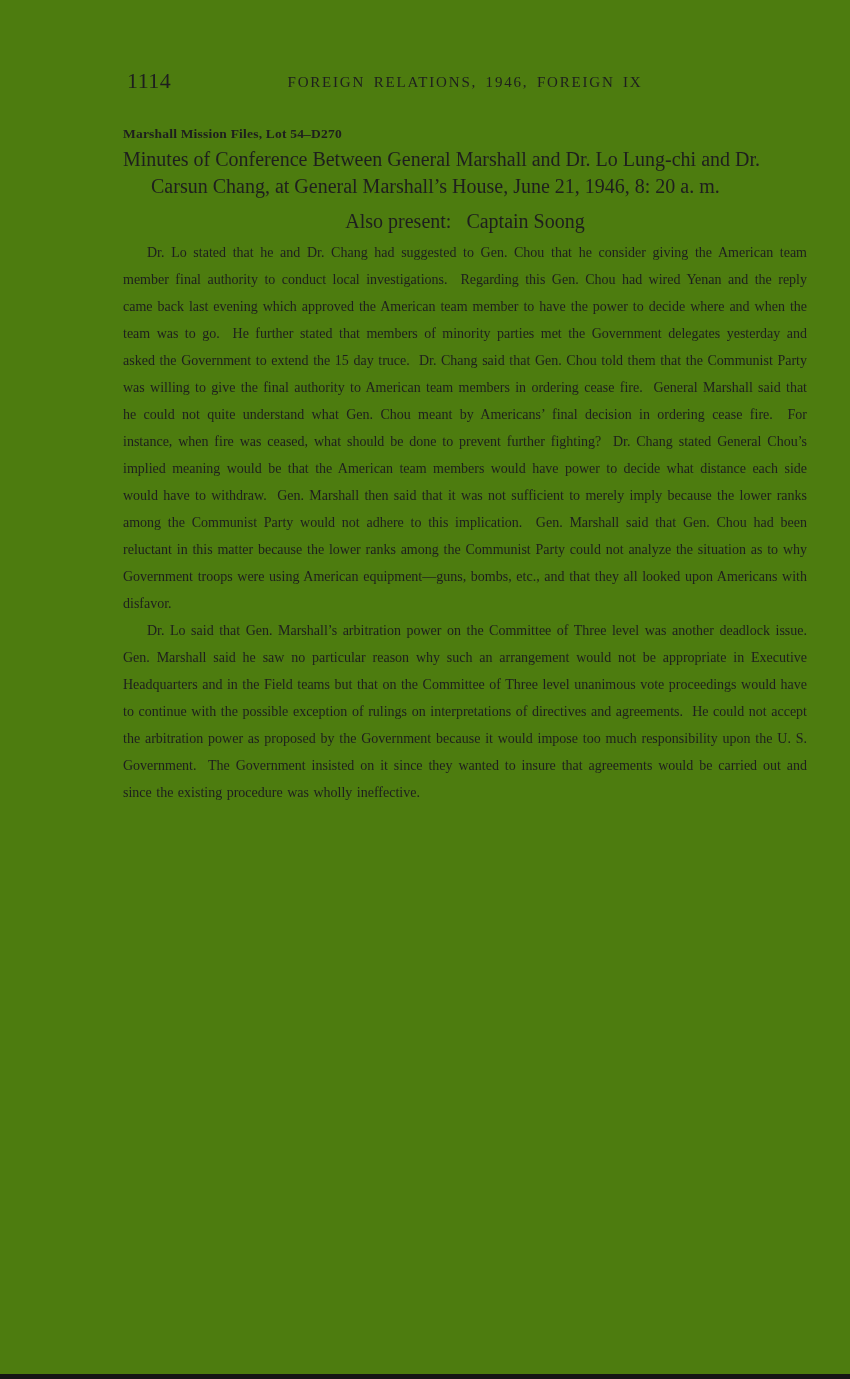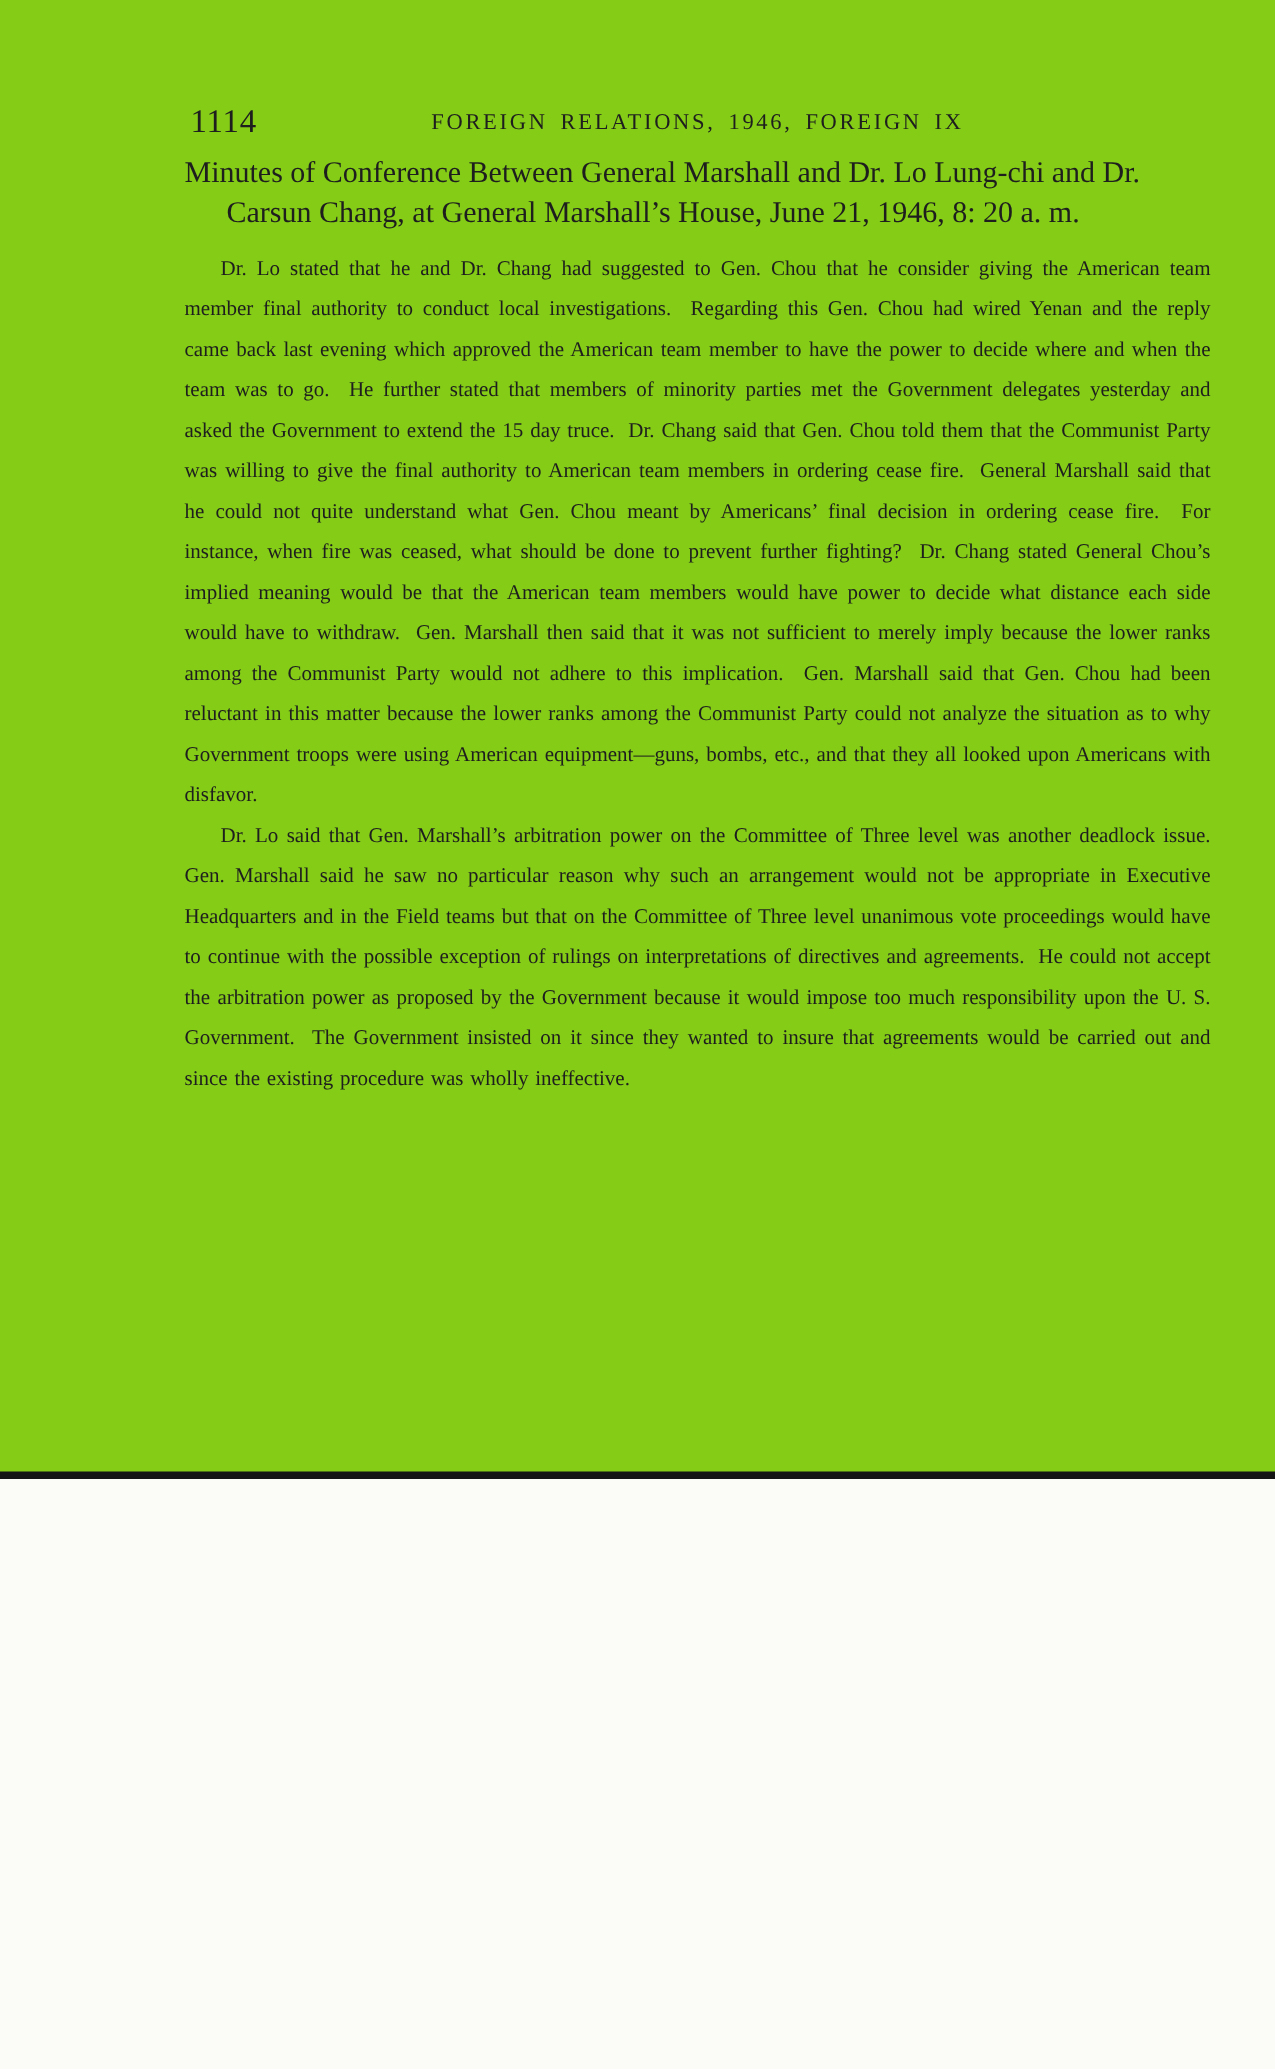--- a/index.html
+++ b/index.html
@@ -5,22 +5,22 @@
   * { box-sizing: border-box; }
   html, body { margin: 0; padding: 0; }
   body {
     width: 850px;
     background: #fbfbf8;
     font-family: "Liberation Serif", "DejaVu Serif", serif;
   }
   .page {
     position: relative;
     width: 850px;
-    height: 986px;
-    background: #84cc16;
+    height: 1379px;
+    background: #4d7c0f;
     color: #1e1e1e;
     overflow: hidden;
   }
   .inner {
     position: absolute;
     left: 123px;
     top: 70px;
     width: 684px;
   }
   .running-head {
@@ -83,23 +83,25 @@
 <body>
 
 <div class="page">
   <div class="inner">
 
     <header class="running-head">
       <span class="page-number">1114</span>
       <span class="header-title">FOREIGN RELATIONS, 1946, FOREIGN IX</span>
     </header>
 
+    <p class="source-note">Marshall Mission Files, Lot 54–D270</p>
 
     <p class="doc-title">Minutes of Conference Between General Marshall and Dr. Lo Lung-chi and Dr. Carsun Chang, at General Marshall’s House, June 21, 1946, 8: 20 a. m.</p>
 
+    <p class="present-line">Also present:   Captain Soong</p>
 
     <p class="body-para">Dr. Lo stated that he and Dr. Chang had suggested to Gen. Chou that he consider giving the American team member final authority to conduct local investigations.  Regarding this Gen. Chou had wired Yenan and the reply came back last evening which approved the American team member to have the power to decide where and when the team was to go.  He further stated that members of minority parties met the Government delegates yesterday and asked the Government to extend the 15 day truce.  Dr. Chang said that Gen. Chou told them that the Communist Party was willing to give the final authority to American team members in ordering cease fire.  General Marshall said that he could not quite understand what Gen. Chou meant by Americans’ final decision in ordering cease fire.  For instance, when fire was ceased, what should be done to prevent further fighting?  Dr. Chang stated General Chou’s implied meaning would be that the American team members would have power to decide what distance each side would have to withdraw.  Gen. Marshall then said that it was not sufficient to merely imply because the lower ranks among the Communist Party would not adhere to this implication.  Gen. Marshall said that Gen. Chou had been reluctant in this matter because the lower ranks among the Communist Party could not analyze the situation as to why Government troops were using American equipment—guns, bombs, etc., and that they all looked upon Americans with disfavor.</p>
 
     <p class="body-para">Dr. Lo said that Gen. Marshall’s arbitration power on the Committee of Three level was another deadlock issue.  Gen. Marshall said he saw no particular reason why such an arrangement would not be appropriate in Executive Headquarters and in the Field teams but that on the Committee of Three level unanimous vote proceedings would have to continue with the possible exception of rulings on interpretations of directives and agreements.  He could not accept the arbitration power as proposed by the Government because it would impose too much responsibility upon the U. S. Government.  The Government insisted on it since they wanted to insure that agreements would be carried out and since the existing procedure was wholly ineffective.</p>
 
 
   </div>
 
   <div class="scan-edge"></div>
 </div>

